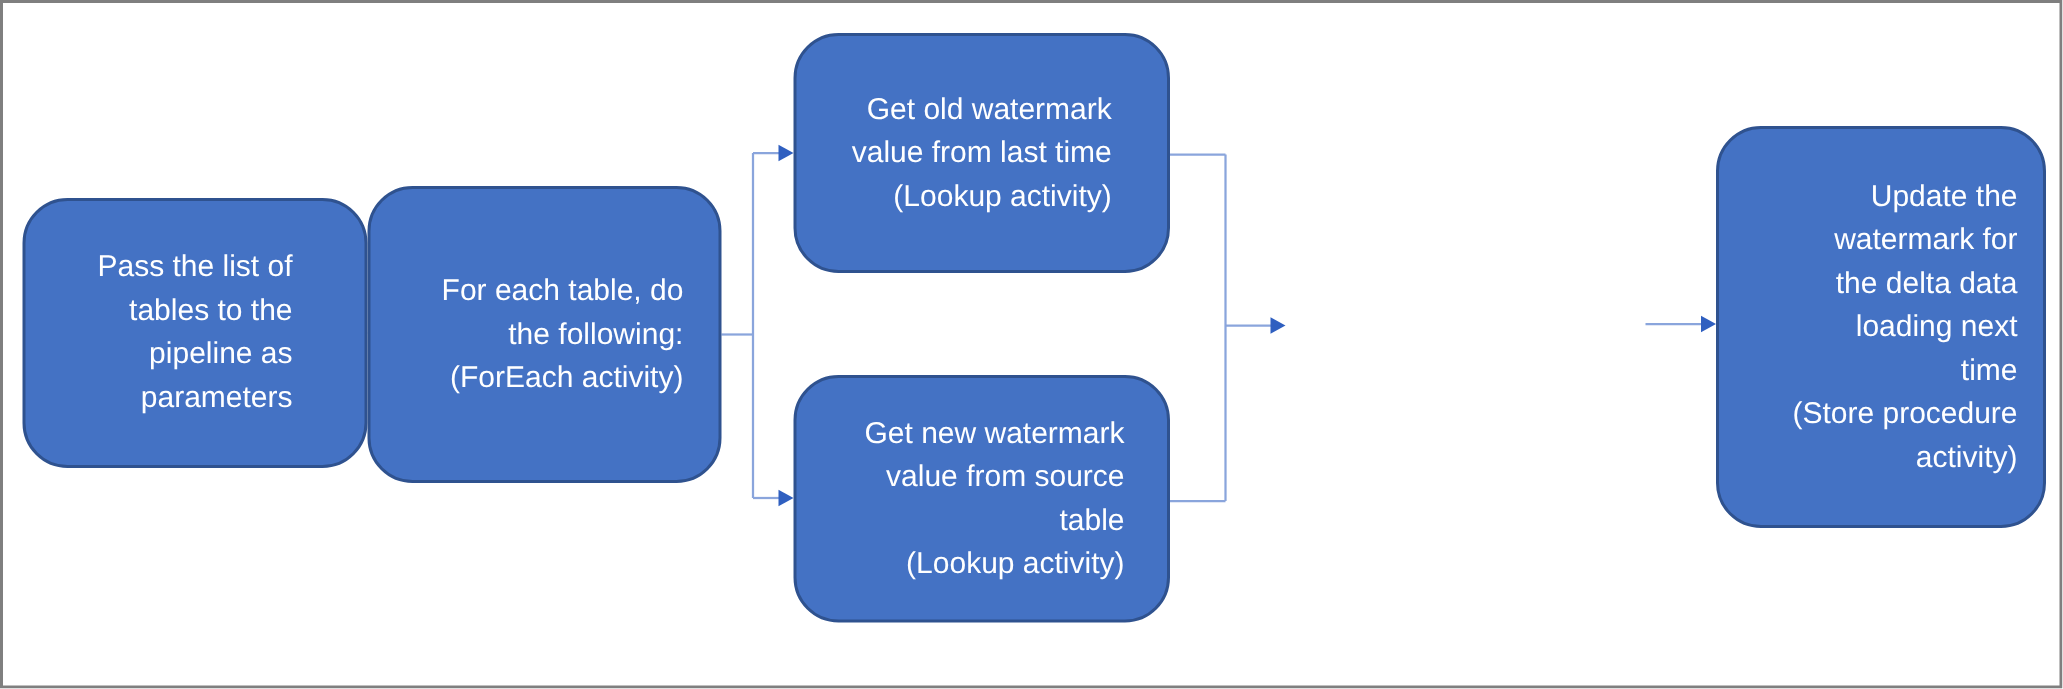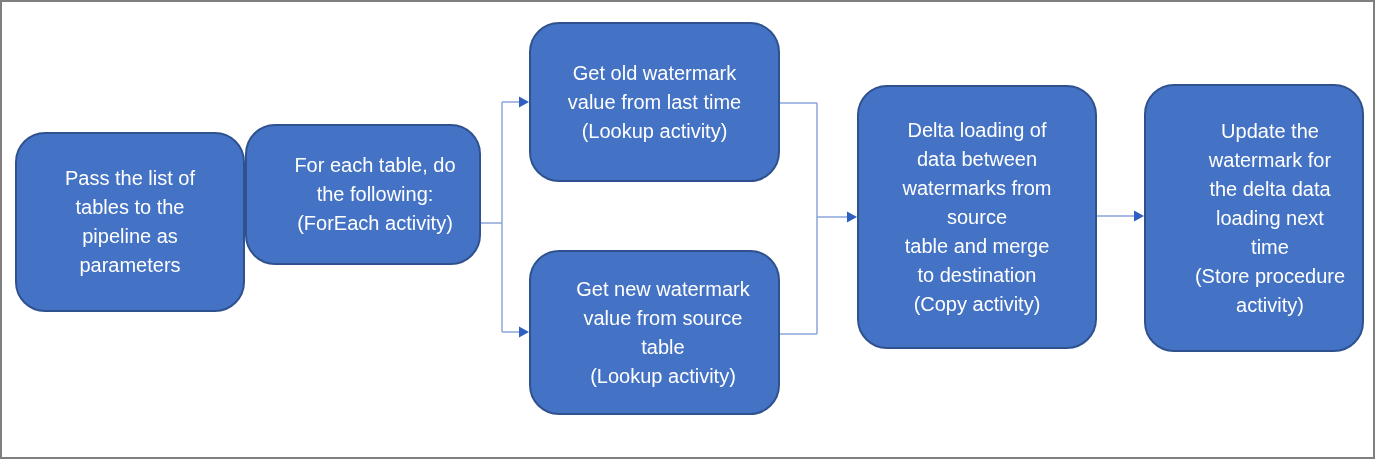--- a/index.html
+++ b/index.html
@@ -41,21 +41,21 @@
   }
   .node {
     position: absolute;
     background: var(--node-fill);
     border: 2px solid var(--node-border);
     border-radius: 30px;
     color: var(--text);
     display: flex;
     align-items: center;
     justify-content: center;
-    text-align: center;
+    text-align: right;
   }
   .node-label {
     white-space: pre-line;
     font-size: 20px;
     line-height: 29px;
     padding: 4px 6px;
   }
 </style>
 </head>
 <body>
@@ -92,48 +92,39 @@
     </g>
   </svg>
 
   <div class="node" style="left:13px; top:130px; width:230px; height:180px;">
     <span class="node-label">Pass the list of
 tables to the
 pipeline as
 parameters</span>
   </div>
 
-  <div class="node" style="left:243px; top:122px; width:236px; height:141px;padding-left:24px;">
+  <div class="node" style="left:243px; top:122px; width:236px; height:198px;padding-left:24px;">
     <span class="node-label">For each table, do
 the following:
 (ForEach activity)</span>
   </div>
 
   <div class="node" style="left:527px; top:20px; width:251px; height:160px;">
     <span class="node-label">Get old watermark
 value from last time
 (Lookup activity)</span>
   </div>
 
   <div class="node" style="left:527px; top:248px; width:251px; height:165px;padding-left:17px;">
     <span class="node-label">Get new watermark
 value from source
 table
 (Lookup activity)</span>
   </div>
 
-  <div class="node" style="left:855px; top:83px; width:240px; height:264px;">
-    <span class="node-label">Delta loading of
-data between
-watermarks from
-source
-table and merge
-to destination
-(Copy activity)</span>
-  </div>
 
   <div class="node" style="left:1142px; top:82px; width:220px; height:268px;padding-left:32px;">
     <span class="node-label">Update the
 watermark for
 the delta data
 loading next
 time
 (Store procedure
 activity)</span>
   </div>

